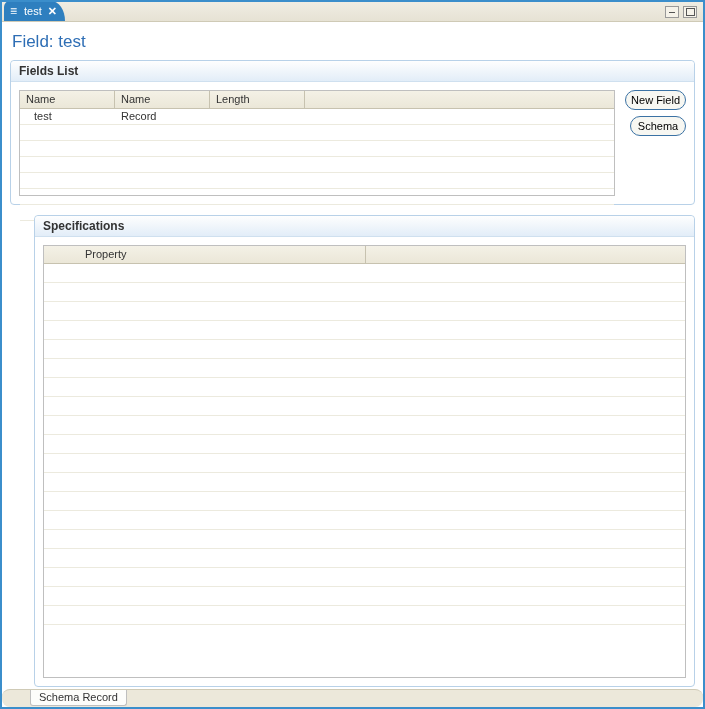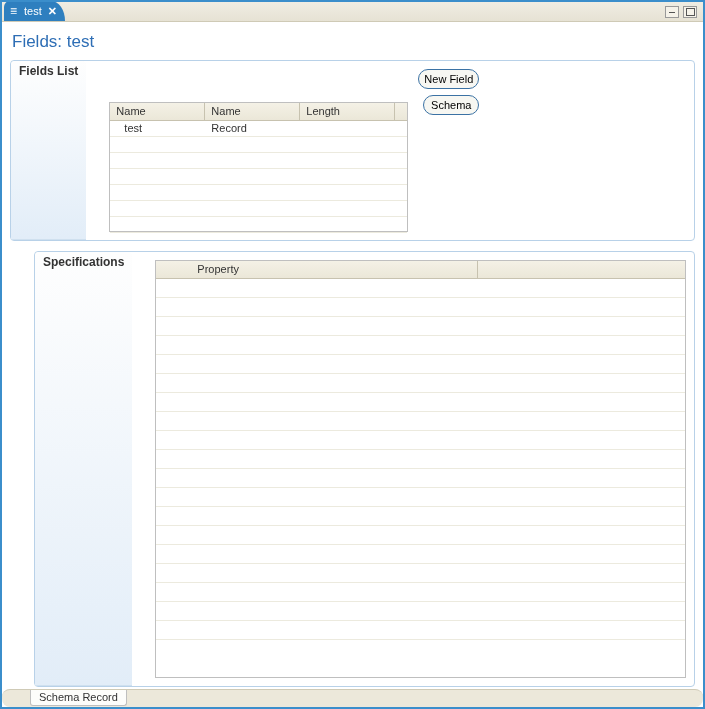--- a/index.html
+++ b/index.html
@@ -86,22 +86,21 @@
     color: #2e6eb5;
     font-size: 17px;
     font-weight: normal;
     padding: 2px 2px 8px 2px;
   }
   .section {
     border: 1px solid #b8d1e8;
     border-radius: 4px;
     margin-bottom: 10px;
     display: flex;
-    flex-direction: row;
-    gap: 15px;
+    flex-direction: column;
   }
   .section-header {
     background: linear-gradient(to bottom, #fefefe 0%, #e2edf8 100%);
     border-bottom: 1px solid #cfe0ef;
     font-weight: bold;
     font-size: 12px;
     color: #333;
     padding: 3px 8px;
     border-top-left-radius: 4px;
     border-top-right-radius: 4px;
@@ -132,21 +131,21 @@
   .grid-body .row {
     display: flex;
     border-bottom: 1px solid #eceade;
     height: 16px;
   }
   .grid-body .cell {
     padding: 1px 6px;
     font-size: 11px;
     color: #333;
   }
-  .fields-grid { height: 130px; margin-top: 33px; }
+  .fields-grid { height: 106px; }
   .fields-grid .col-name, .fields-grid .c-name { width: 95px; }
   .fields-grid .col-type, .fields-grid .c-type { width: 95px; }
   .fields-grid .col-length, .fields-grid .c-length { width: 95px; }
   .fields-grid .col-rest, .fields-grid .c-rest { flex: 1; border-right: none; }
   .c-name { padding-left: 14px !important; }
   .side-buttons {
     display: flex;
     flex-direction: column;
     gap: 6px;
     align-items: flex-end;
@@ -201,21 +200,21 @@
     <span>test</span>
     <span class="tab-close">✕</span>
   </div>
   <div class="win-controls">
     <div class="win-btn min"></div>
     <div class="win-btn max"></div>
   </div>
 </div>
 
 <div class="content">
-  <div class="title">Fields: test</div>
+  <div class="title">Field: test</div>
 
   <div class="section">
     <div class="section-header">Fields List</div>
     <div class="section-body">
       <div class="grid fields-grid">
         <div class="grid-head">
           <div class="col col-name">Name</div>
           <div class="col col-type">Name</div>
           <div class="col col-length">Length</div>
           <div class="col col-rest"></div>

